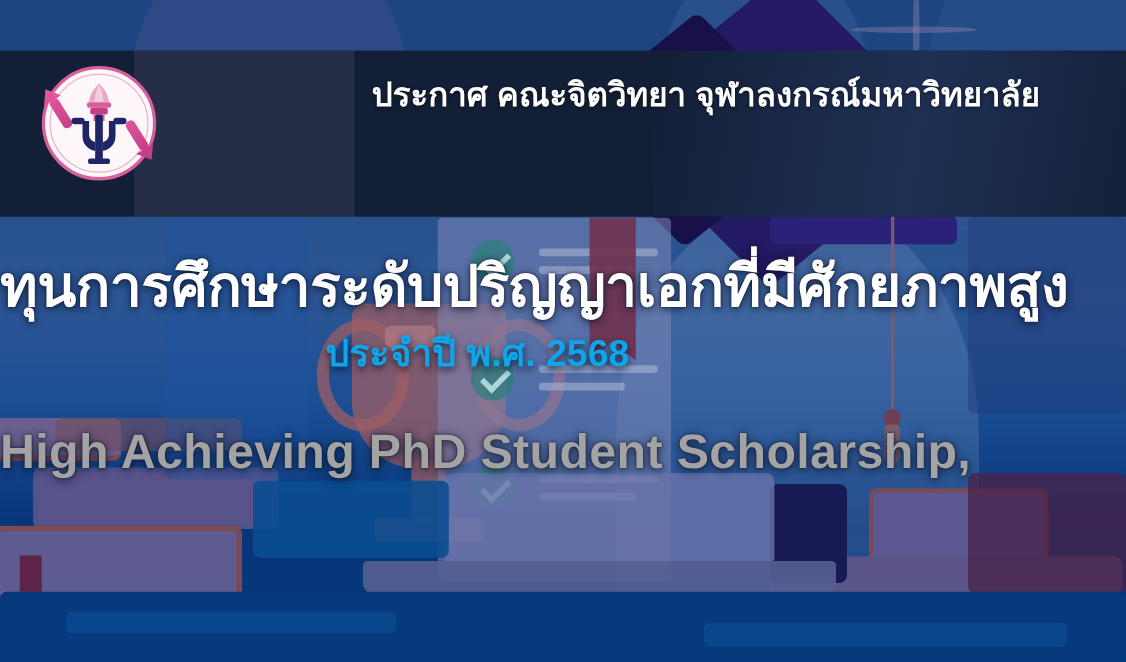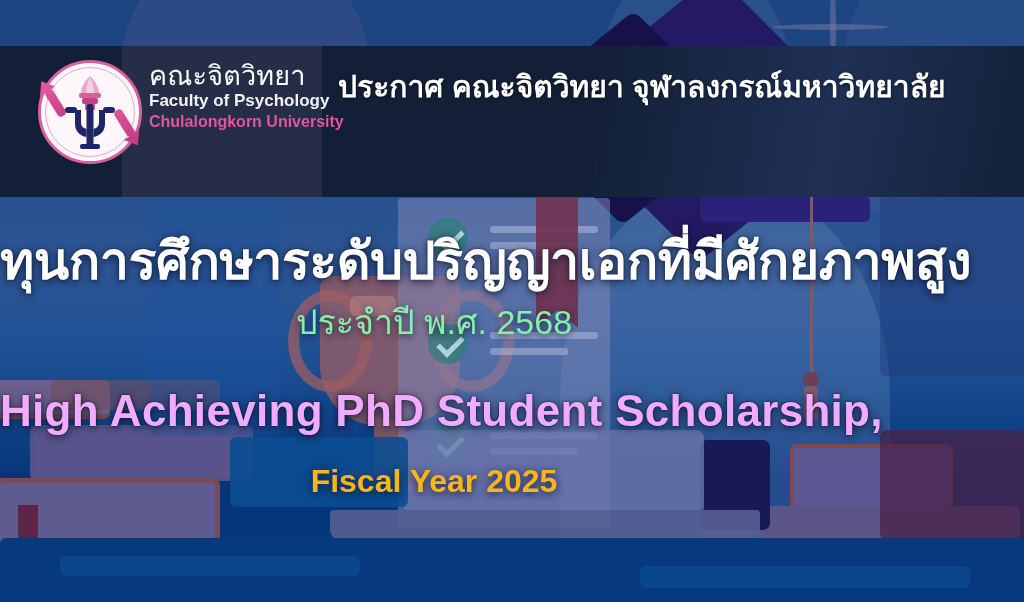--- a/index.html
+++ b/index.html
@@ -299,30 +299,30 @@
   .title-th-main {
     color: #ffffff;
     font-size: 52px;
     font-weight: 700;
     line-height: 1.12;
     letter-spacing: -0.5px;
     text-shadow: 0 2px 8px rgba(10,18,40,.8), 0 0 2px rgba(10,18,40,.9);
     white-space: nowrap;
   }
   .title-th-sub {
-    color: #86efac;
+    color: #0ea5e9;
     font-size: 34px;
-    font-weight: 400;
+    font-weight: 700;
     line-height: 1.2;
     margin-top: 12px;
     text-shadow: 0 2px 7px rgba(10,18,40,.8);
     white-space: nowrap;
   }
   .title-en-main {
-    color: #f0abfc;
+    color: #a3a3a3;
     font-size: 44px;
     font-weight: 700;
     line-height: 1.2;
     margin-top: 42px;
     letter-spacing: .3px;
     text-shadow: 0 2px 9px rgba(10,18,40,.85), 0 0 2px rgba(10,18,40,.9);
     white-space: nowrap;
   }
   .title-en-sub {
     color: #f5b51c;
@@ -428,30 +428,24 @@
 
       <rect x="48.5" y="44" width="7" height="44" rx="2" fill="#1f2668"></rect>
       <path d="M29 50 L37 50 L37 64 C37 71 42 76 48.5 77 L48.5 69 C45 68 43 66 43 62 L43 50 Z" fill="#1f2668"></path>
       <path d="M75 50 L67 50 L67 64 C67 71 62 76 55.5 77 L55.5 69 C59 68 61 66 61 62 L61 50 Z" fill="#1f2668"></path>
       <rect x="27" y="47" width="12" height="6" rx="3" fill="#1f2668"></rect>
       <rect x="65" y="47" width="12" height="6" rx="3" fill="#1f2668"></rect>
       <rect x="42" y="84" width="20" height="5" rx="2" fill="#1f2668"></rect>
     </svg>
   </div>
 
-  <div class="logo-text-full">
-    <div class="logo-th">คณะจิตวิทยา</div>
-    <div class="logo-en">Faculty of Psychology</div>
-    <div class="logo-uni">Chulalongkorn University</div>
-  </div>
 
   <div class="header-texts">
     <div class="header-th">ประกาศ คณะจิตวิทยา จุฬาลงกรณ์มหาวิทยาลัย</div>
   </div>
 
   <div class="main-block">
     <div class="title-th-main">ทุนการศึกษาระดับปริญญาเอกที่มีศักยภาพสูง</div>
     <div class="title-th-sub">ประจำปี พ.ศ. 2568</div>
     <div class="title-en-main">High Achieving PhD Student Scholarship,</div>
-    <div class="title-en-sub">Fiscal Year 2025</div>
   </div>
 
 </div>
 
 </body></html>

